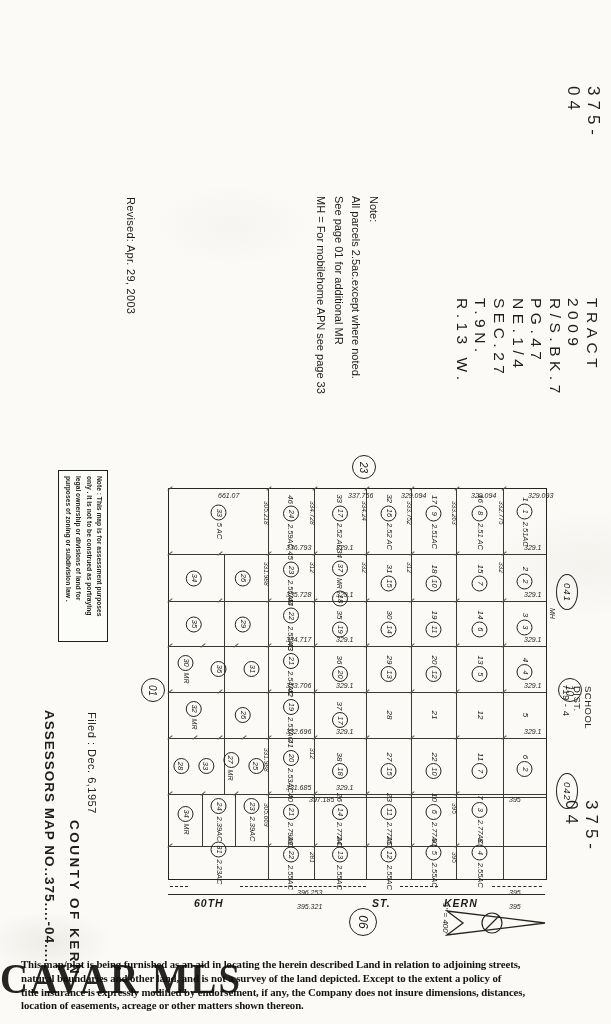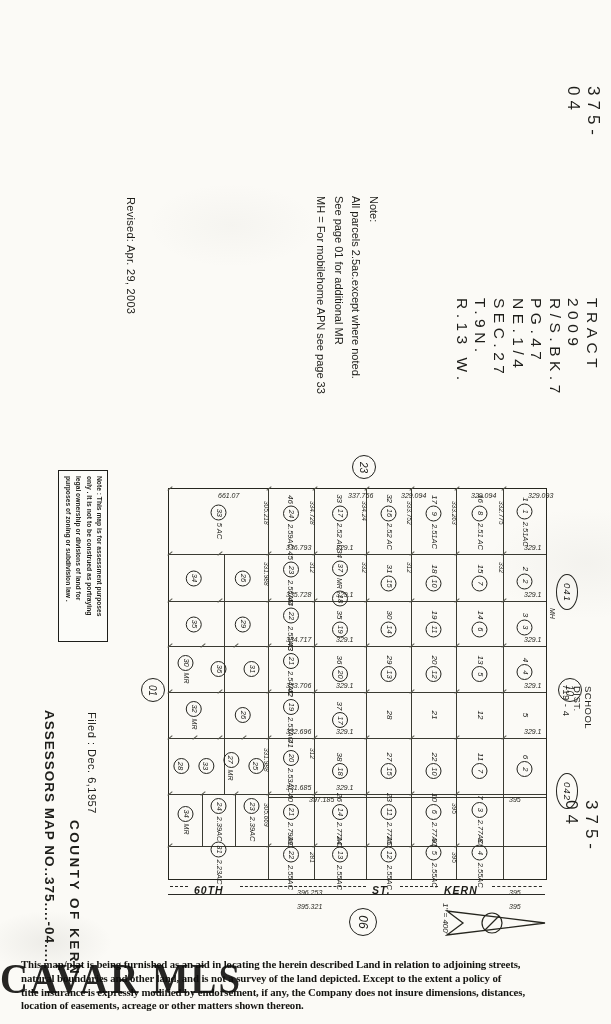--- a/index.html
+++ b/index.html
@@ -31,21 +31,21 @@
   .dim{position:absolute;font-style:italic;font-size:7px;transform:translateX(-50%);color:#26261f;white-space:nowrap;}
   .cell{position:absolute;}
   .cell::before{content:"";position:absolute;left:-2px;top:-1px;width:6px;height:1px;background:#55554a;transform:rotate(-40deg);}
   .rin{position:absolute;left:50%;top:50%;transform:translate(-50%,-50%) rotate(90deg);display:flex;align-items:center;justify-content:center;gap:2px;}
   .lot{font-style:italic;font-size:8px;white-space:nowrap;}
   .pc{width:14px;height:14px;border:1px solid #23231e;border-radius:50%;display:inline-flex;align-items:center;justify-content:center;font-style:italic;font-size:7.5px;flex:none;line-height:1;}
   .ac{font-style:italic;font-size:7.5px;white-space:nowrap;}
   .mr{font-style:italic;font-size:7px;}
   .sd{position:absolute;left:2px;top:18%;transform-origin:0 0;transform:rotate(90deg);font-style:italic;font-size:6.5px;color:#2a2a24;white-space:nowrap;}
   .street{position:absolute;left:168px;top:879px;width:377px;height:15px;border-bottom:1.6px solid #2a2a26;}
-  .stlab{position:absolute;top:5px;font-style:italic;font-weight:bold;font-size:10.5px;letter-spacing:1px;}
+  .stlab{position:absolute;top:18px;font-style:italic;font-weight:bold;font-size:10.5px;letter-spacing:1px;}
   .sdash{position:absolute;top:7px;height:0;border-top:1.4px dashed #2a2a26;}
   .wm{position:absolute;left:0px;top:954px;font-family:"Liberation Serif",serif;font-weight:bold;font-size:38px;letter-spacing:2px;transform:scale(1.02,1.12);transform-origin:0 0;color:#0f0f0d;opacity:.9;z-index:6;}
   .disc{position:absolute;left:21px;top:958px;width:585px;font-family:"Liberation Serif",serif;font-weight:bold;font-size:10.8px;line-height:1.28;letter-spacing:-0.1px;color:#141410;white-space:pre-line;z-index:5;}
   svg{position:absolute;}
 </style>
 </head>
 <body>
 
 <div class="page">
 

